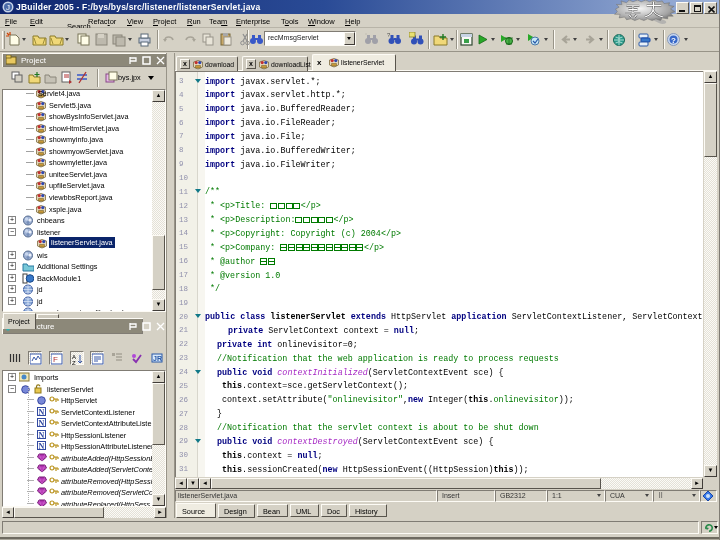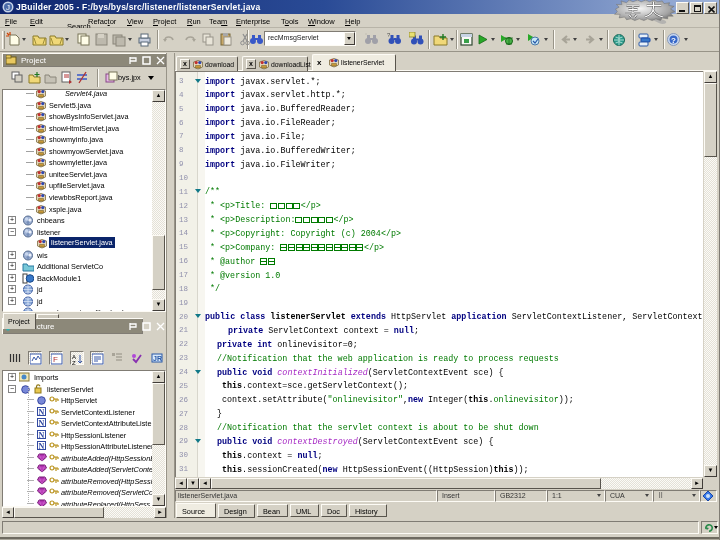--- a/index.html
+++ b/index.html
@@ -328,21 +328,21 @@
 <div class="abs white sunk" style="left:2px;top:89px;width:164px;height:223px;overflow:hidden;" id="projtree">
     <div class="abs " style="left: 23px; top: 3px; width: 8px; height: 1px; background: rgb(160, 160, 160);"></div>
     <div class="abs " style="left: 32px; top: -2px;">
       <svg width="12" height="11">
         <path d="M1.5 3 L6 1.5 L10.5 3 L10.5 8 L6 10 L1.5 8 Z" fill="#E4D8BC" stroke="#8A7850" stroke-width="0.9"></path>
         <circle cx="4.2" cy="3.6" r="1.6" fill="#C23030"></circle>
         <circle cx="7.8" cy="3.6" r="1.6" fill="#3048B0"></circle>
         <path d="M3.5 6.5 l5 0 0 2.5 -5 0 z" fill="#C89838" stroke="#6A5820" stroke-width="0.5"></path>
       </svg>
     </div>
-    <div class="abs treetxt" style="left: 62px; top: -1px; font-style: italic;">Servlet4.java</div>
+    <div class="abs treetxt" style="left: 35px; top: -1px;">Servlet4.java</div>
     <div class="abs " style="left: 23px; top: 14.55px; width: 8px; height: 1px; background: rgb(160, 160, 160);"></div>
     <div class="abs " style="left: 32px; top: 9.55px;">
       <svg width="12" height="11">
         <path d="M1.5 3 L6 1.5 L10.5 3 L10.5 8 L6 10 L1.5 8 Z" fill="#E4D8BC" stroke="#8A7850" stroke-width="0.9"></path>
         <circle cx="4.2" cy="3.6" r="1.6" fill="#C23030"></circle>
         <circle cx="7.8" cy="3.6" r="1.6" fill="#3048B0"></circle>
         <path d="M3.5 6.5 l5 0 0 2.5 -5 0 z" fill="#C89838" stroke="#6A5820" stroke-width="0.5"></path>
       </svg>
     </div>
     <div class="abs treetxt" style="left: 46px; top: 10.55px;">Servlet5.java</div>
@@ -474,21 +474,21 @@
         <circle cx="6" cy="7.5" r="1.6" fill="#7890BA"></circle>
       </svg>
     </div>
     <div class="abs treetxt" style="left: 34px; top: 160.7px;">wis</div>
     <div class="abs " style="left: 5px; top: 172.25px; width: 8px; height: 8px; border: 1px solid rgb(132, 132, 132); background: rgb(255, 255, 255); font-size: 7px; line-height: 6px; text-align: center; color: rgb(0, 0, 0);">+</div>
     <div class="abs " style="left: 19px; top: 171.25px;">
       <svg width="12" height="11">
         <path d="M1 3 h4 l1 2 h6 v5 h-11 z" fill="#78C8D8" stroke="#2878A0"></path>
       </svg>
     </div>
-    <div class="abs treetxt" style="left: 34px; top: 172.25px;">Additional ServletCo</div>
+    <div class="abs treetxt" style="left: 34px; top: 172.25px;">Additional Settings</div>
     <div class="abs " style="left: 5px; top: 183.8px; width: 8px; height: 8px; border: 1px solid rgb(132, 132, 132); background: rgb(255, 255, 255); font-size: 7px; line-height: 6px; text-align: center; color: rgb(0, 0, 0);">+</div>
     <div class="abs " style="left: 19px; top: 182.8px;">
       <svg width="12" height="11">
         <rect x="1" y="1" width="4" height="9" fill="#fff" stroke="#404040"></rect>
         <circle cx="8" cy="5.5" r="3.8" fill="#3878C8" stroke="#18488A"></circle>
       </svg>
     </div>
     <div class="abs treetxt" style="left: 34px; top: 183.8px;">BackModule1</div>
     <div class="abs " style="left: 5px; top: 195.35px; width: 8px; height: 8px; border: 1px solid rgb(132, 132, 132); background: rgb(255, 255, 255); font-size: 7px; line-height: 6px; text-align: center; color: rgb(0, 0, 0);">+</div>
     <div class="abs " style="left: 19px; top: 194.35px;">

